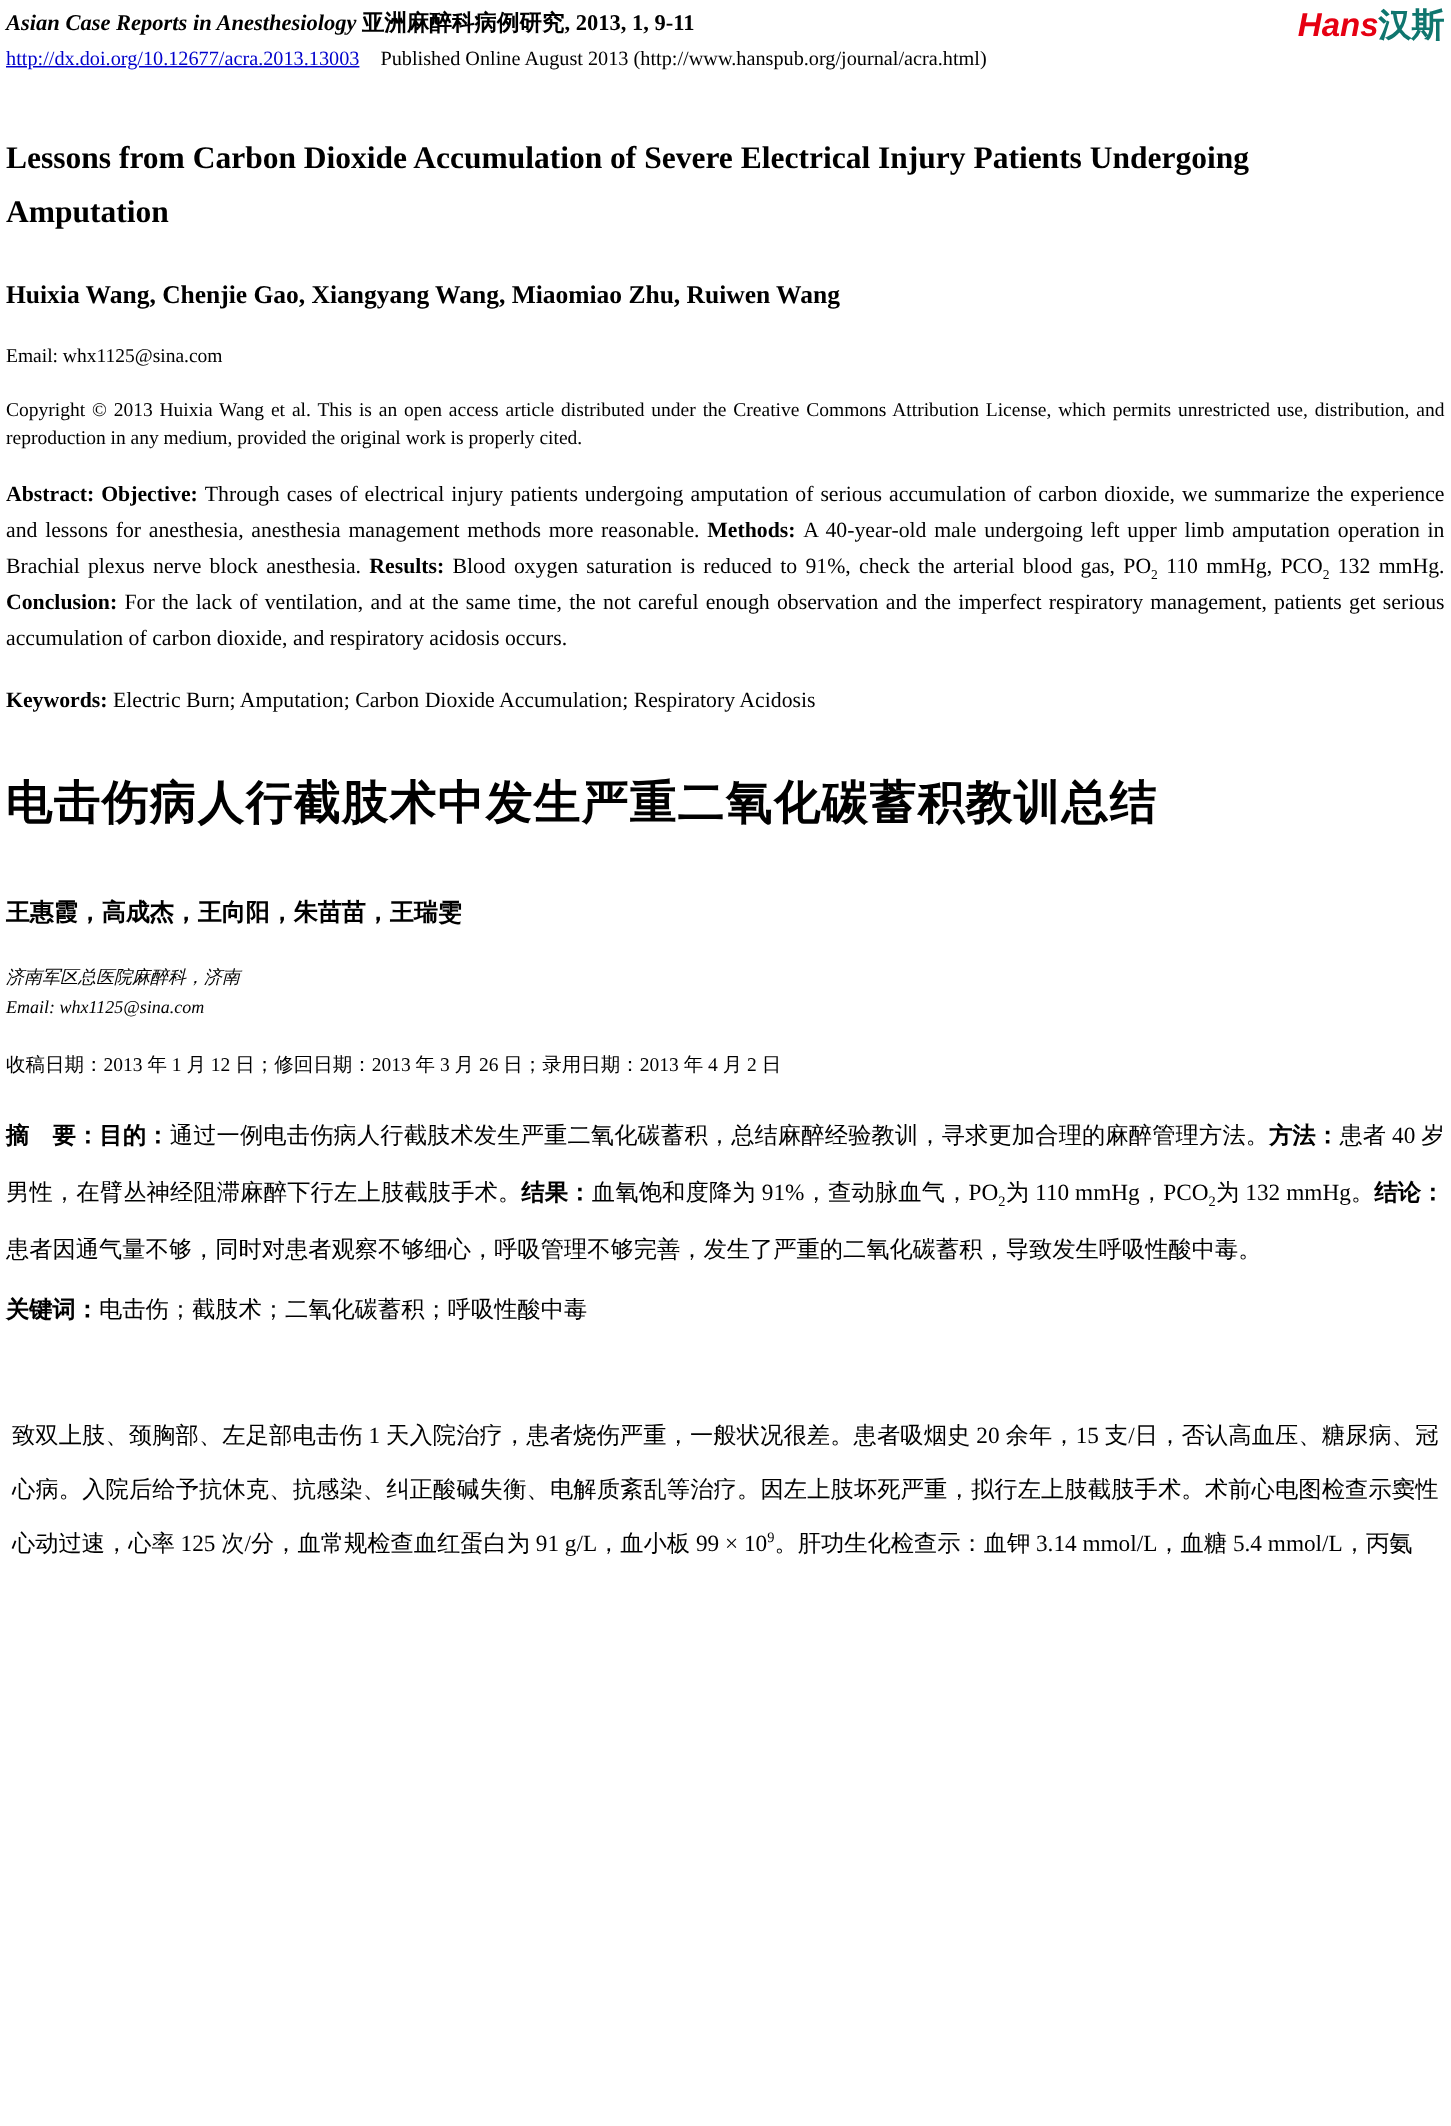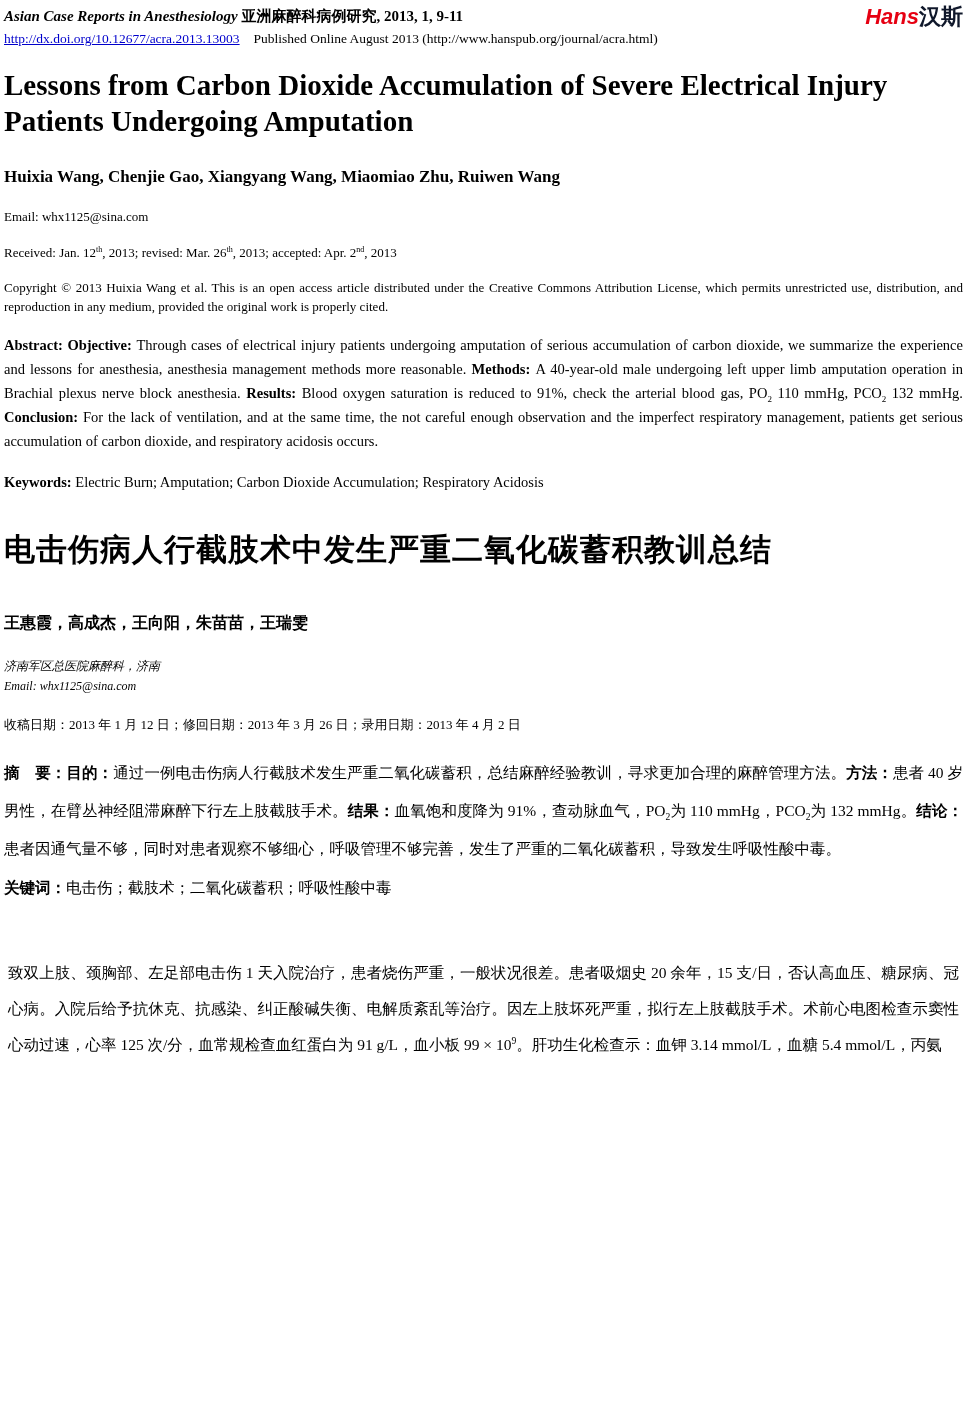--- a/index.html
+++ b/index.html
@@ -16,27 +16,27 @@
   sup{font-size:0.62em;vertical-align:super;line-height:0;}
   sub{font-size:0.62em;vertical-align:sub;line-height:0;}
   .b{font-weight:bold;}
 
   
   .hdr{display:flex;justify-content:space-between;align-items:flex-start;}
   .hdr-left{font-size:15px;font-weight:bold;line-height:20px;}
   .jtitle-en{font-style:italic;}
   .logo{font-weight:bold;font-size:22px;line-height:22px;white-space:nowrap;}
   .logo-hans{color:#e60012;font-style:italic;font-family:"Liberation Sans",sans-serif;}
-  .logo-hanzi{color:#0f172a;font-family:Liberation Sans, sans-serif;}
+  .logo-hanzi{color:#0f766e;font-family:Liberation Sans, sans-serif;}
   .doi-line{font-size:13.5px;margin-top:3px;}
   .doi-link{color:#0000cc;text-decoration:underline;}
   .pub-info{margin-left:14px;}
 
   
-  .title{margin-top:20px;font-size:29px;font-weight:bold;line-height:36px;width:900px;}
+  .title{margin-top:40px;font-size:21px;font-weight:bold;line-height:36px;width:900px;}
   .authors{margin-top:28px;font-size:17px;font-weight:bold;}
   .affil{margin-top:20px;font-size:13px;line-height:19px;}
   .received{margin-top:19px;font-size:13px;}
   .copyright{margin-top:17px;font-size:13px;line-height:19px;text-align:justify;}
   .abstract{margin-top:17px;font-size:14.5px;line-height:24px;text-align:justify;}
   .keywords{margin-top:21px;font-size:14.5px;}
 
   
   .zh-title{margin-top:38px;font-size:31px;font-weight:bold;font-family:"Liberation Sans",sans-serif;letter-spacing:1px;}
   .zh-authors{margin-top:42px;font-size:16px;font-weight:bold;}
@@ -72,21 +72,20 @@
   </div>
   <div class="doi-line">
     <a class="doi-link" href="#">http://dx.doi.org/10.12677/acra.2013.13003</a><span class="pub-info">Published Online August 2013 (http://www.hanspub.org/journal/acra.html)</span>
   </div>
 
   <div class="title">Lessons from Carbon Dioxide Accumulation of Severe Electrical Injury Patients Undergoing Amputation</div>
   <div class="authors">Huixia Wang, Chenjie Gao, Xiangyang Wang, Miaomiao Zhu, Ruiwen Wang</div>
   <div class="affil">
     <div>Email: whx1125@sina.com</div>
   </div>
-  <div class="received"><span>Received: Jan. 12</span><sup>th</sup><span>, 2013; revised: Mar. 26</span><sup>th</sup><span>, 2013; accepted: Apr. 2</span><sup>nd</sup><span>, 2013</span></div>
   <div class="copyright">Copyright © 2013 Huixia Wang et al. This is an open access article distributed under the Creative Commons Attribution License, which permits unrestricted use, distribution, and reproduction in any medium, provided the original work is properly cited.</div>
   <div class="abstract"><span class="b">Abstract: </span><span class="b">Objective: </span><span>Through cases of electrical injury patients undergoing amputation of serious accumulation of carbon dioxide, we summarize the experience and lessons for anesthesia, anesthesia management methods more reasonable. </span><span class="b">Methods: </span><span>A 40-year-old male undergoing left upper limb amputation operation in Brachial plexus nerve block anesthesia. </span><span class="b">Results: </span><span>Blood oxygen saturation is reduced to 91%, check the arterial blood gas, PO</span><sub>2</sub><span> 110 mmHg, PCO</span><sub>2</sub><span> 132 mmHg. </span><span class="b">Conclusion: </span><span>For the lack of ventilation, and at the same time, the not careful enough observation and the imperfect respiratory management, patients get serious accumulation of carbon dioxide, and respiratory acidosis occurs.</span></div>
   <div class="keywords"><span class="b">Keywords: </span><span>Electric Burn; Amputation; Carbon Dioxide Accumulation; Respiratory Acidosis</span></div>
 
   <div class="zh-title">电击伤病人行截肢术中发生严重二氧化碳蓄积教训总结</div>
   <div class="zh-authors">王惠霞，高成杰，王向阳，朱苗苗，王瑞雯</div>
   <div class="zh-affil">
     <div>济南军区总医院麻醉科，济南</div>
     <div>Email: whx1125@sina.com</div>
   </div>

